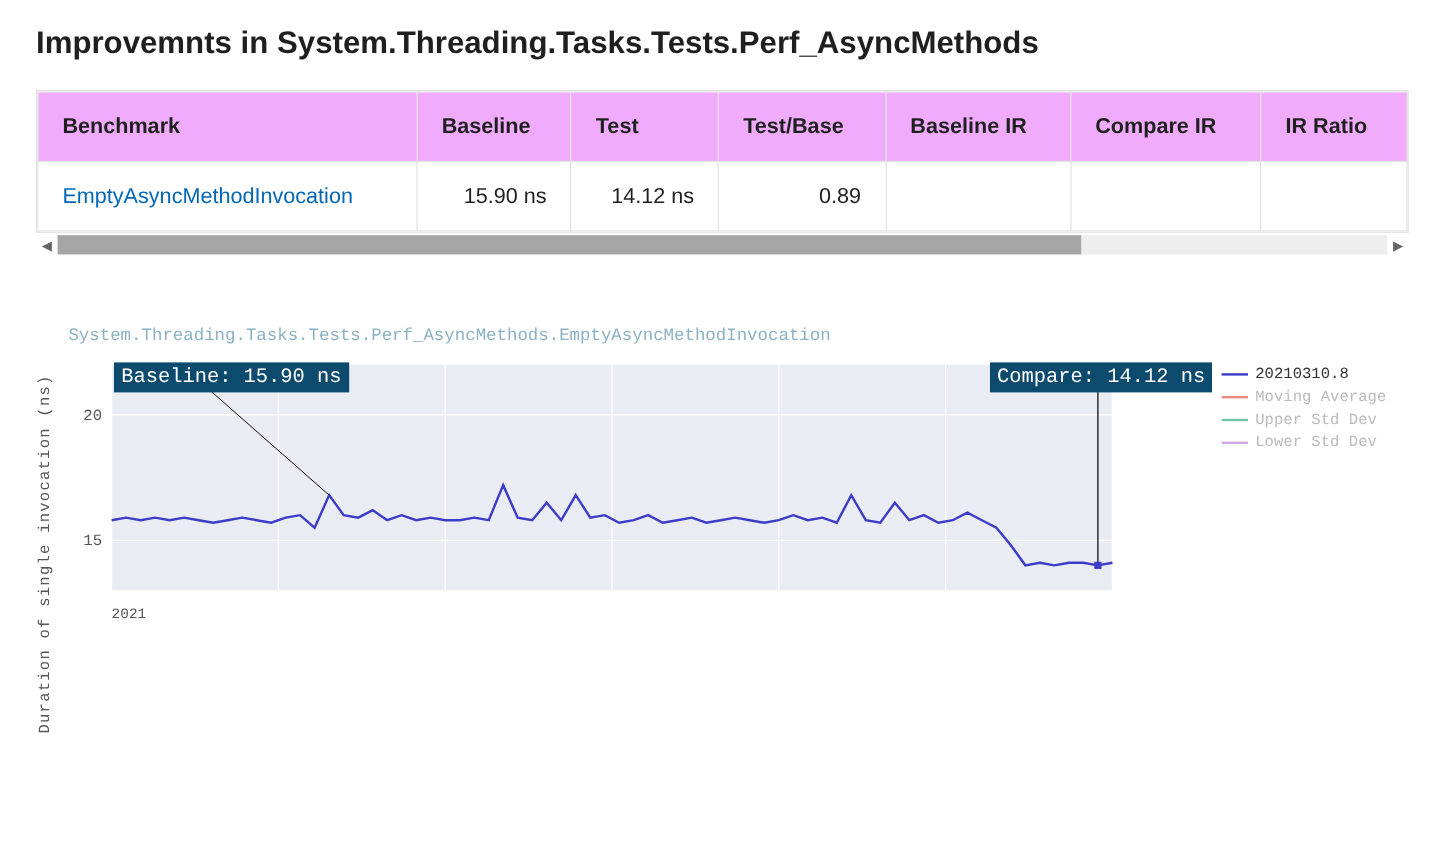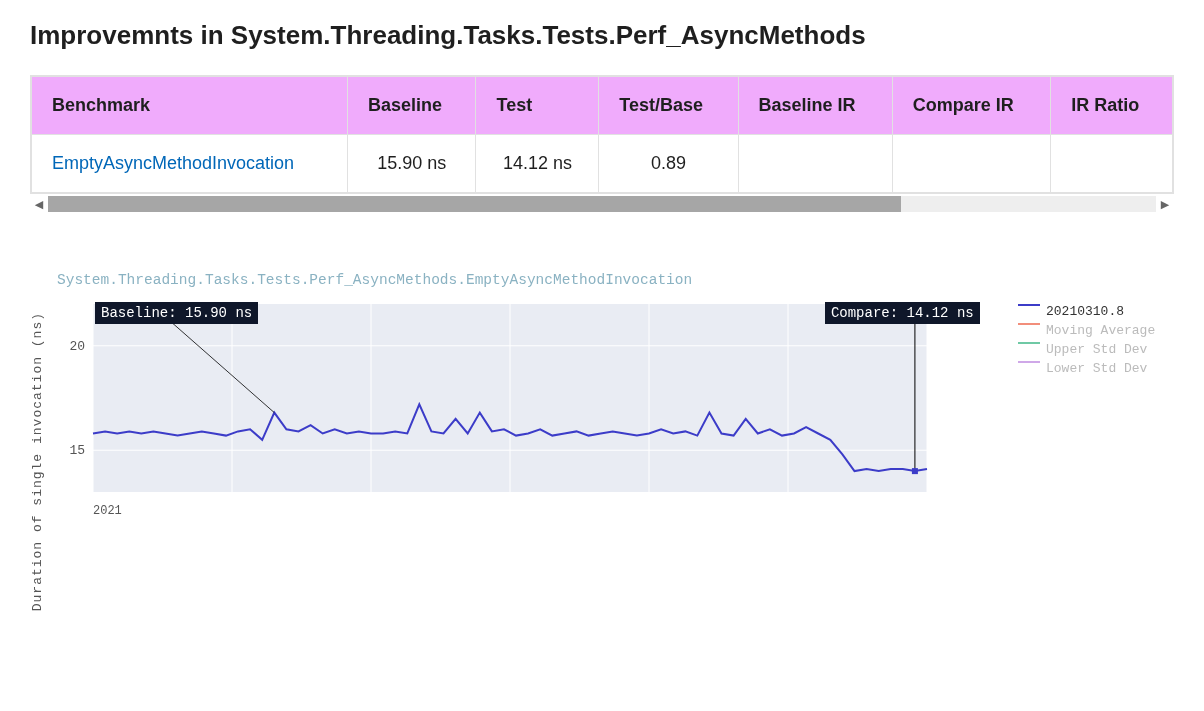--- a/index.html
+++ b/index.html
@@ -21,21 +21,21 @@
     }
     table.bench {
       border-collapse: collapse;
       width: 100%;
       min-width: 1100px;
       font-size: 18px;
     }
     table.bench th, table.bench td {
       border: 1px solid #e1e1e1;
       padding: 18px 20px;
-      text-align: center;
+      text-align: right;
       vertical-align: middle;
     }
     table.bench th {
       font-weight: 600;
       background: #f0abfc;
       text-align: left;
     }
     table.bench td.link {
       text-align: left;
     }
@@ -106,38 +106,38 @@
     .plot-row {
       display: flex;
       align-items: flex-start;
     }
     .plot-svg-wrap {
       flex: 1;
       position: relative;
     }
     .callout {
       position: absolute;
-      background: #0f172a;
+      background: #0c4a6e;
       color: #fff;
       font-family: "Courier New", monospace;
-      font-size: 14px;
+      font-size: 17px;
       padding: 3px 6px;
       white-space: nowrap;
       z-index: 5;
     }
     .legend {
       width: 170px;
       padding-left: 14px;
       padding-top: 6px;
       font-family: "Courier New", monospace;
       font-size: 13px;
     }
     .legend-item {
       display: flex;
-      align-items: flex-start;
+      align-items: center;
       margin-bottom: 4px;
       color: #bbb;
     }
     .legend-item.active { color: #333; }
     .legend-swatch {
       width: 22px;
       height: 2px;
       margin-right: 6px;
       display: inline-block;
     }

